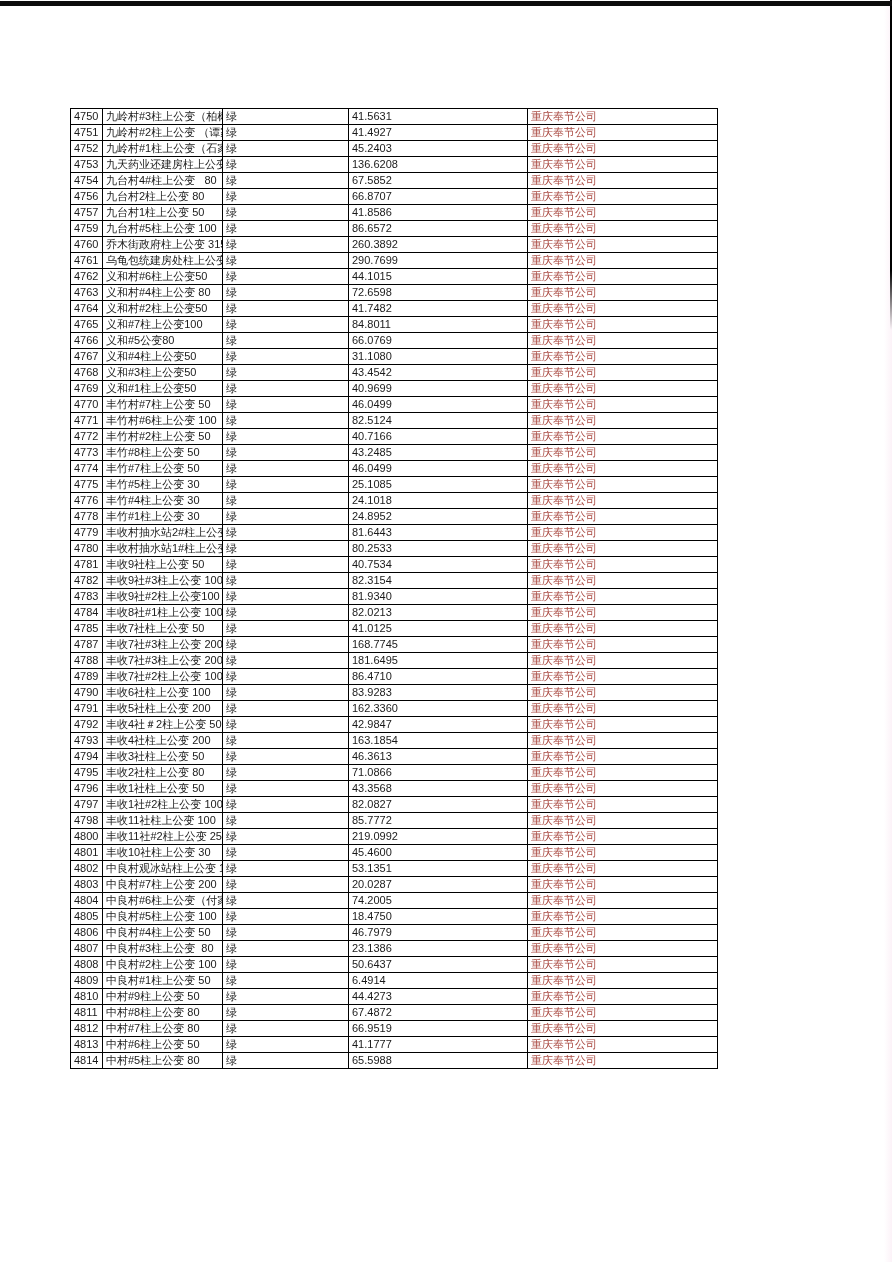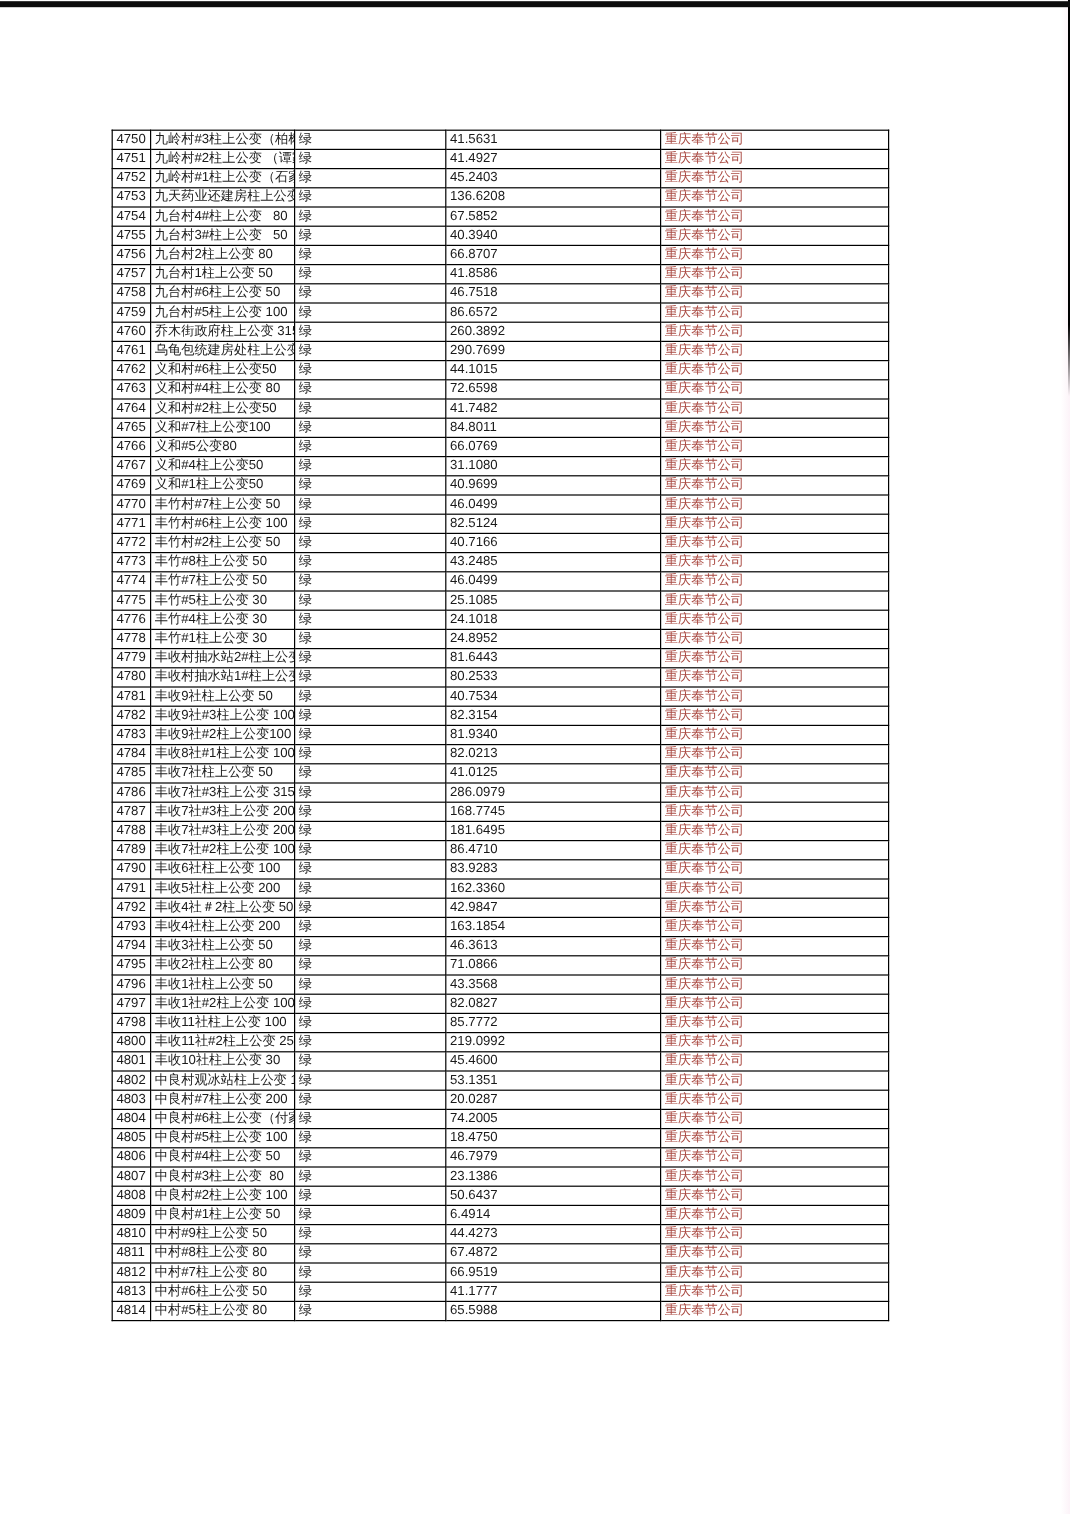--- a/index.html
+++ b/index.html
@@ -34,21 +34,21 @@
   .scan-right-line {
     position: absolute;
     top: 0;
     right: 0;
     width: 2px;
     height: 330px;
     background: linear-gradient(to bottom, #000 0%, #000 82%, rgba(0,0,0,0) 100%);
   }
   table.sheet {
     position: absolute;
-    left: 93px;
+    left: 70px;
     top: 108px;
     border-collapse: collapse;
     table-layout: fixed;
     width: 647px;
   }
   table.sheet td {
     border: 1px solid #000;
     height: 15px;
     line-height: 15px;
     font-size: 11px;
@@ -112,48 +112,34 @@
         <td class="cell-company">重庆奉节公司</td>
       </tr>
       <tr>
         <td class="cell-serial">4754</td>
         <td class="cell-name">九台村4#柱上公变   80</td>
         <td class="cell-status">绿</td>
         <td class="cell-value">67.5852</td>
         <td class="cell-company">重庆奉节公司</td>
       </tr>
       <tr>
-        <td class="cell-serial">4755</td>
-        <td class="cell-name">九台村3#柱上公变   50</td>
-        <td class="cell-status">绿</td>
-        <td class="cell-value">40.3940</td>
-        <td class="cell-company">重庆奉节公司</td>
-      </tr>
-      <tr>
         <td class="cell-serial">4756</td>
         <td class="cell-name">九台村2柱上公变 80</td>
         <td class="cell-status">绿</td>
         <td class="cell-value">66.8707</td>
         <td class="cell-company">重庆奉节公司</td>
       </tr>
       <tr>
         <td class="cell-serial">4757</td>
         <td class="cell-name">九台村1柱上公变 50</td>
         <td class="cell-status">绿</td>
         <td class="cell-value">41.8586</td>
         <td class="cell-company">重庆奉节公司</td>
       </tr>
       <tr>
-        <td class="cell-serial">4758</td>
-        <td class="cell-name">九台村#6柱上公变 50</td>
-        <td class="cell-status">绿</td>
-        <td class="cell-value">46.7518</td>
-        <td class="cell-company">重庆奉节公司</td>
-      </tr>
-      <tr>
         <td class="cell-serial">4759</td>
         <td class="cell-name">九台村#5柱上公变 100</td>
         <td class="cell-status">绿</td>
         <td class="cell-value">86.6572</td>
         <td class="cell-company">重庆奉节公司</td>
       </tr>
       <tr>
         <td class="cell-serial">4760</td>
         <td class="cell-name">乔木街政府柱上公变 315</td>
         <td class="cell-status">绿</td>
@@ -203,20 +189,27 @@
         <td class="cell-company">重庆奉节公司</td>
       </tr>
       <tr>
         <td class="cell-serial">4767</td>
         <td class="cell-name">义和#4柱上公变50</td>
         <td class="cell-status">绿</td>
         <td class="cell-value">31.1080</td>
         <td class="cell-company">重庆奉节公司</td>
       </tr>
       <tr>
+        <td class="cell-serial">4768</td>
+        <td class="cell-name">义和#3柱上公变50</td>
+        <td class="cell-status">绿</td>
+        <td class="cell-value">43.4542</td>
+        <td class="cell-company">重庆奉节公司</td>
+      </tr>
+      <tr>
         <td class="cell-serial">4769</td>
         <td class="cell-name">义和#1柱上公变50</td>
         <td class="cell-status">绿</td>
         <td class="cell-value">40.9699</td>
         <td class="cell-company">重庆奉节公司</td>
       </tr>
       <tr>
         <td class="cell-serial">4770</td>
         <td class="cell-name">丰竹村#7柱上公变 50</td>
         <td class="cell-status">绿</td>
@@ -312,27 +305,20 @@
         <td class="cell-name">丰收8社#1柱上公变 100</td>
         <td class="cell-status">绿</td>
         <td class="cell-value">82.0213</td>
         <td class="cell-company">重庆奉节公司</td>
       </tr>
       <tr>
         <td class="cell-serial">4785</td>
         <td class="cell-name">丰收7社柱上公变 50</td>
         <td class="cell-status">绿</td>
         <td class="cell-value">41.0125</td>
-        <td class="cell-company">重庆奉节公司</td>
-      </tr>
-      <tr>
-        <td class="cell-serial">4786</td>
-        <td class="cell-name">丰收7社#3柱上公变 315</td>
-        <td class="cell-status">绿</td>
-        <td class="cell-value">286.0979</td>
         <td class="cell-company">重庆奉节公司</td>
       </tr>
       <tr>
         <td class="cell-serial">4787</td>
         <td class="cell-name">丰收7社#3柱上公变 200</td>
         <td class="cell-status">绿</td>
         <td class="cell-value">168.7745</td>
         <td class="cell-company">重庆奉节公司</td>
       </tr>
       <tr>

